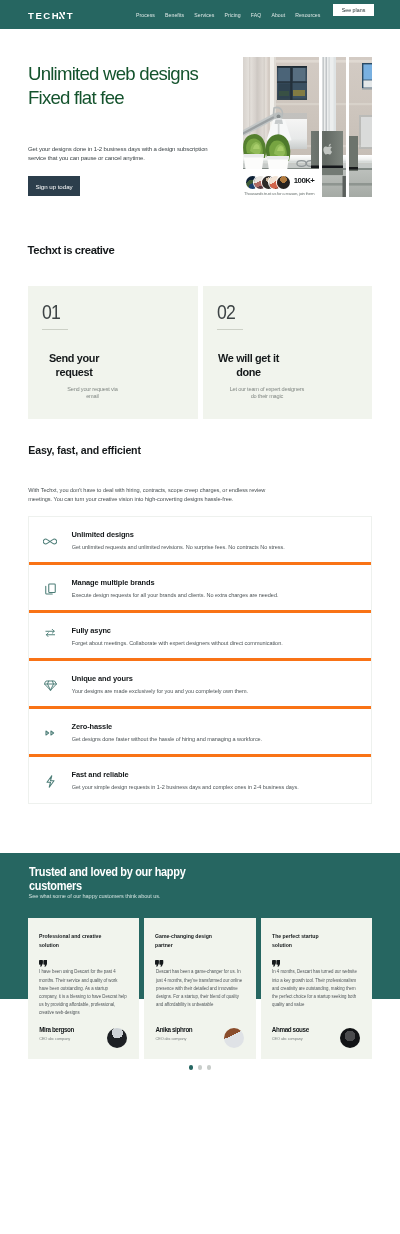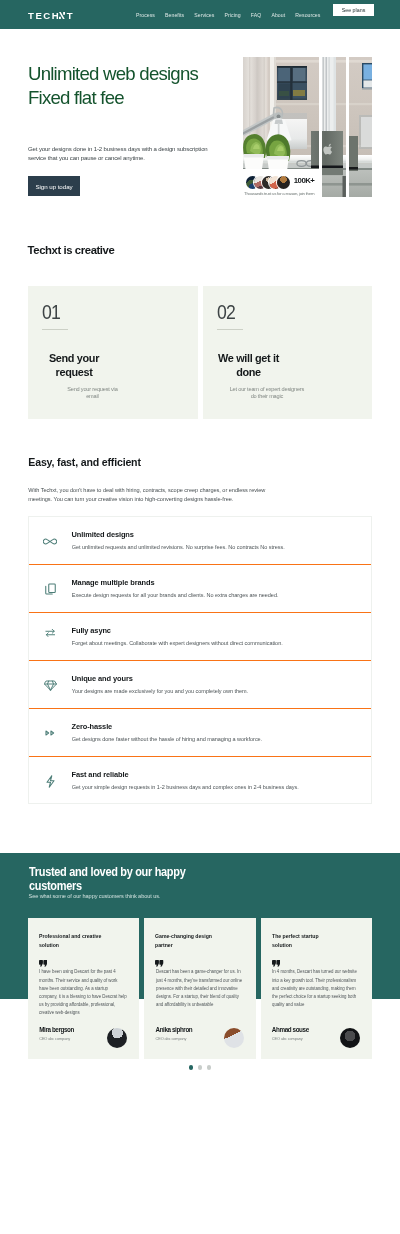--- a/index.html
+++ b/index.html
@@ -134,33 +134,33 @@
   }
   .tav1{background:radial-gradient(circle at 52% 24%,#cdd2d6 0 30%,#1d2024 30% 100%);}
   .tav2{background:linear-gradient(155deg,#8a4d2c 0 38%,#dfe2e6 38% 100%);}
   .tav3{background:radial-gradient(circle at 50% 40%,#4a4b4d 0 34%,#111315 34% 100%);}
   .tst-dots{position:absolute;left:0;top:1065px;width:400px;display:flex;justify-content:center;gap:4.4px;}
   .tst-dot{width:4.6px;height:4.6px;border-radius:50%;background:#c8cdca;}
   .tst-dot.on{background:var(--teal);}
 
   
   .feat-head{
-    position:absolute;left:28.3px;top:457px;
+    position:absolute;left:28.3px;top:445px;
     font-size:10.6px;font-weight:700;letter-spacing:-0.18px;color:#15191b;line-height:11px;
   }
   .feat-sub{
     position:absolute;left:28.2px;top:486.2px;width:240px;
     font-size:5.6px;line-height:8.4px;color:#474e51;letter-spacing:-0.037px;
   }
   .feat-box{
     position:absolute;left:28px;top:516px;width:344px;height:288px;
     border:1px solid #eef1ee;background:#fff;
   }
   .feat-row{
-    position:relative;height:48px;border-bottom:1px solid #f97316;
+    position:relative;height:48px;border-bottom:3px solid #f97316;
   }
   .feat-row:last-child{border-bottom:none;}
   .feat-ico{
     position:absolute;left:11px;top:14px;width:20px;height:20px;
     display:flex;align-items:center;justify-content:center;
   }
   .feat-ico svg{display:block;}
   .feat-title{
     position:absolute;left:42.5px;top:13.2px;
     font-size:7.45px;font-weight:700;letter-spacing:-0.1px;color:#15191b;

